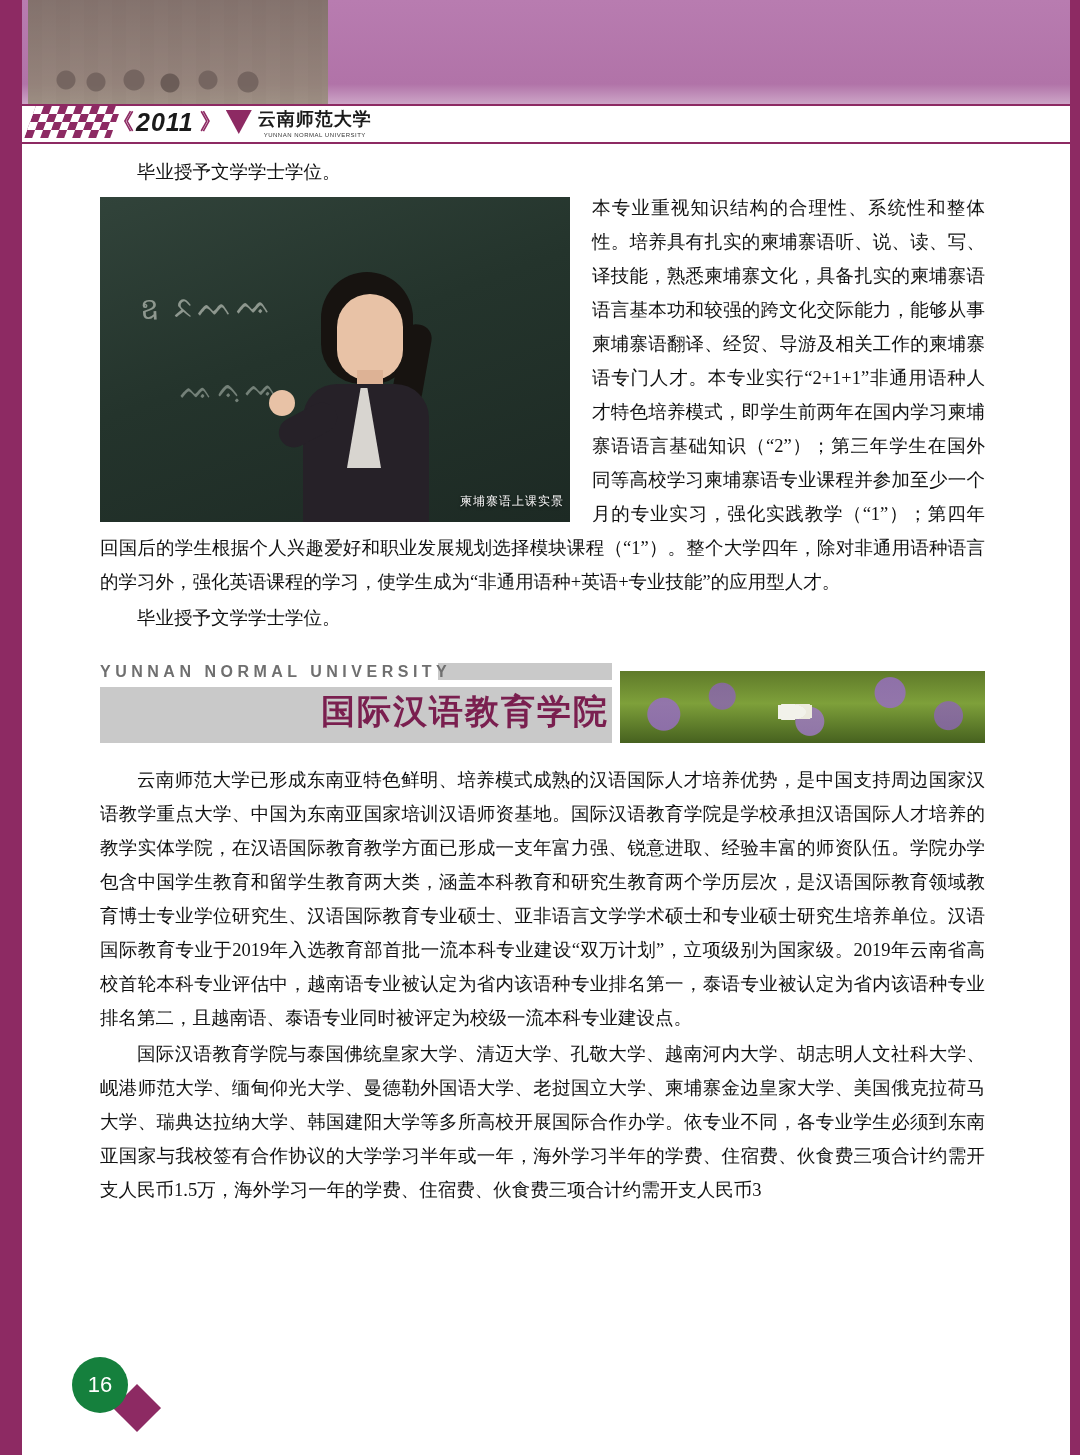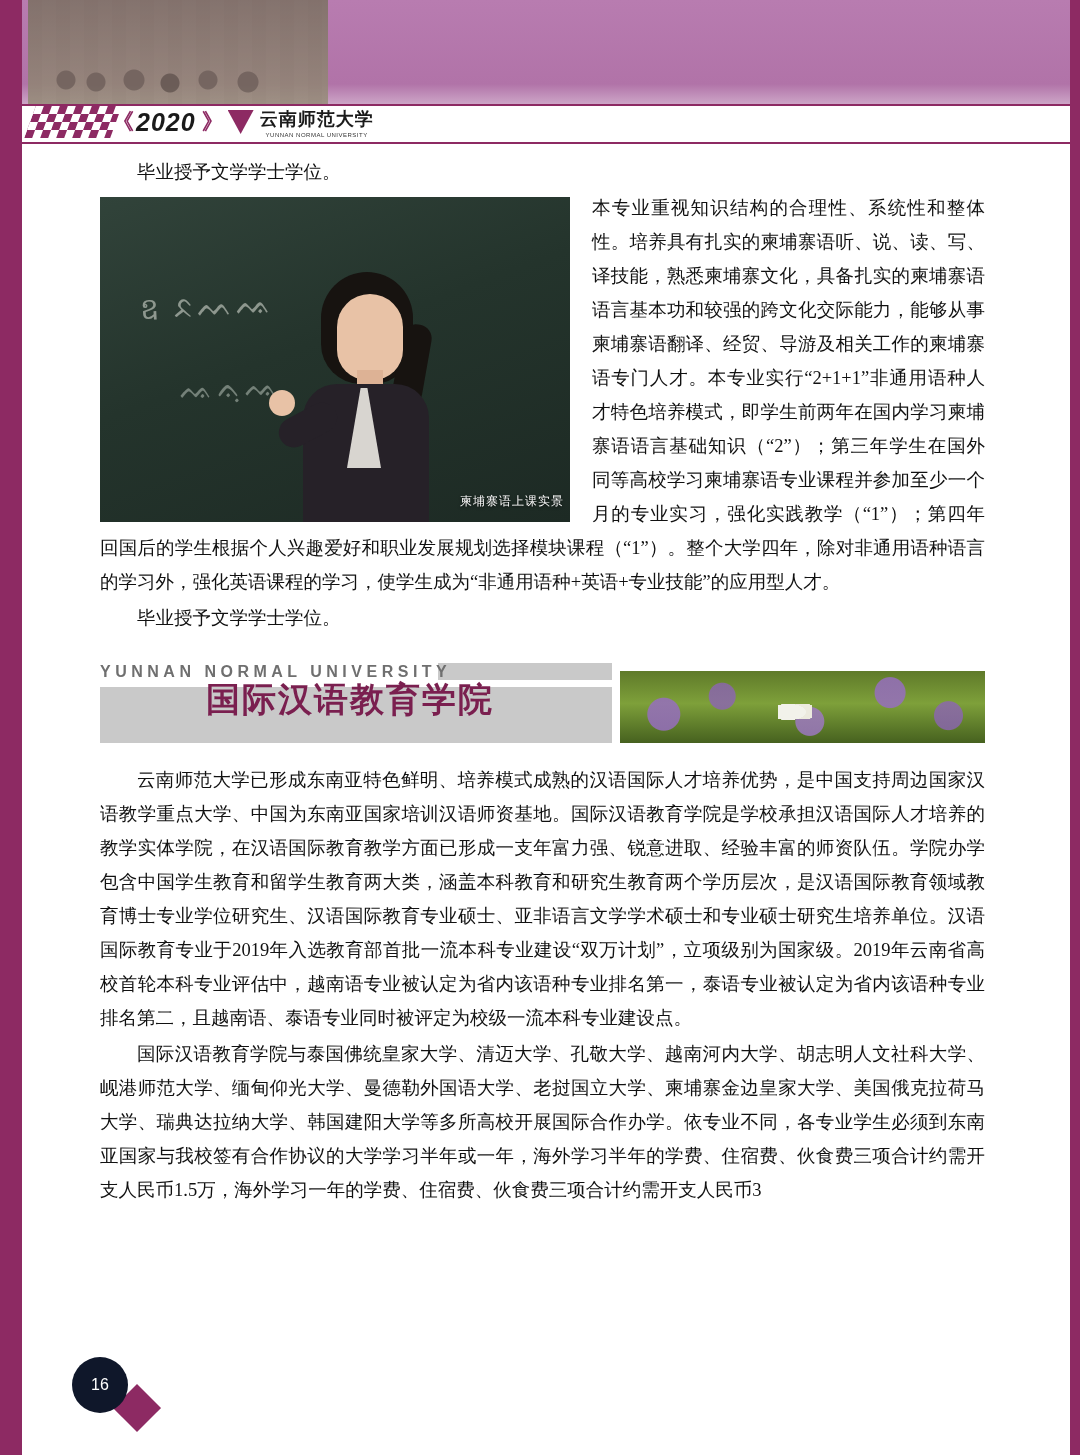--- a/index.html
+++ b/index.html
@@ -319,27 +319,28 @@
     background: #c9c9c9;
   }
   .banner-gray {
     position: absolute;
     left: 0; top: 26px;
     width: 512px; height: 56px;
     background: #c9c9c9;
   }
   .banner-cn {
     position: absolute;
-    left: 0; top: 16px;
+    left: 0; top: 28px;
     width: 500px;
-    text-align: center;
+    text-align: right;
     font-size: 34px;
     font-weight: bold;
     color: #7a1f4f;
     letter-spacing: 2px;
+    padding-left: 9px;
   }
   .banner-photo {
     position: absolute;
     left: 520px; top: 10px;
     width: 365px; height: 72px;
     background:
       radial-gradient(circle at 12% 60%, rgba(150,110,190,.85) 0 16px, transparent 17px),
       radial-gradient(circle at 28% 35%, rgba(140,100,180,.8) 0 13px, transparent 14px),
       radial-gradient(circle at 52% 70%, rgba(160,120,200,.8) 0 14px, transparent 15px),
       radial-gradient(circle at 74% 30%, rgba(150,110,190,.85) 0 15px, transparent 16px),
@@ -361,25 +362,25 @@
     font-size: 18.5px;
     color: #111;
   }
   .contact-line .gap { display: inline-block; width: 22px; }
 
   
   .footer-num {
     position: absolute;
     left: 72px; bottom: 42px;
     width: 56px; height: 56px;
-    background: #0f172a;
+    background: #15803d;
     border-radius: 28px;
     color: #ffffff;
     font-family: "Liberation Sans", sans-serif;
-    font-size: 16px;
+    font-size: 22px;
     display: flex;
     align-items: center;
     justify-content: center;
   }
   .footer-deco {
     position: absolute;
     left: 120px; bottom: 30px;
     width: 34px; height: 34px;
     background: #8d2a63;
     transform: rotate(45deg);
@@ -394,21 +395,21 @@
   <div class="left-band-inner"></div>
   <div class="right-band"></div>
 
   <div class="top-purple"></div>
   <div class="top-photo"></div>
   <div class="header-bar"></div>
   <div class="checker"></div>
 
   <div class="year-block">
     <span class="chev">《</span>
-    <span class="year-text">2020</span>
+    <span class="year-text">2011</span>
     <span class="chev">》</span>
     <span class="logo-mark"></span>
     <span style="display:flex;flex-direction:column;text-align:center;">
       <span class="logo-text-cn">云南师范大学</span>
       <span class="logo-text-en">YUNNAN NORMAL UNIVERSITY</span>
     </span>
   </div>
 
   <div class="content">
 

